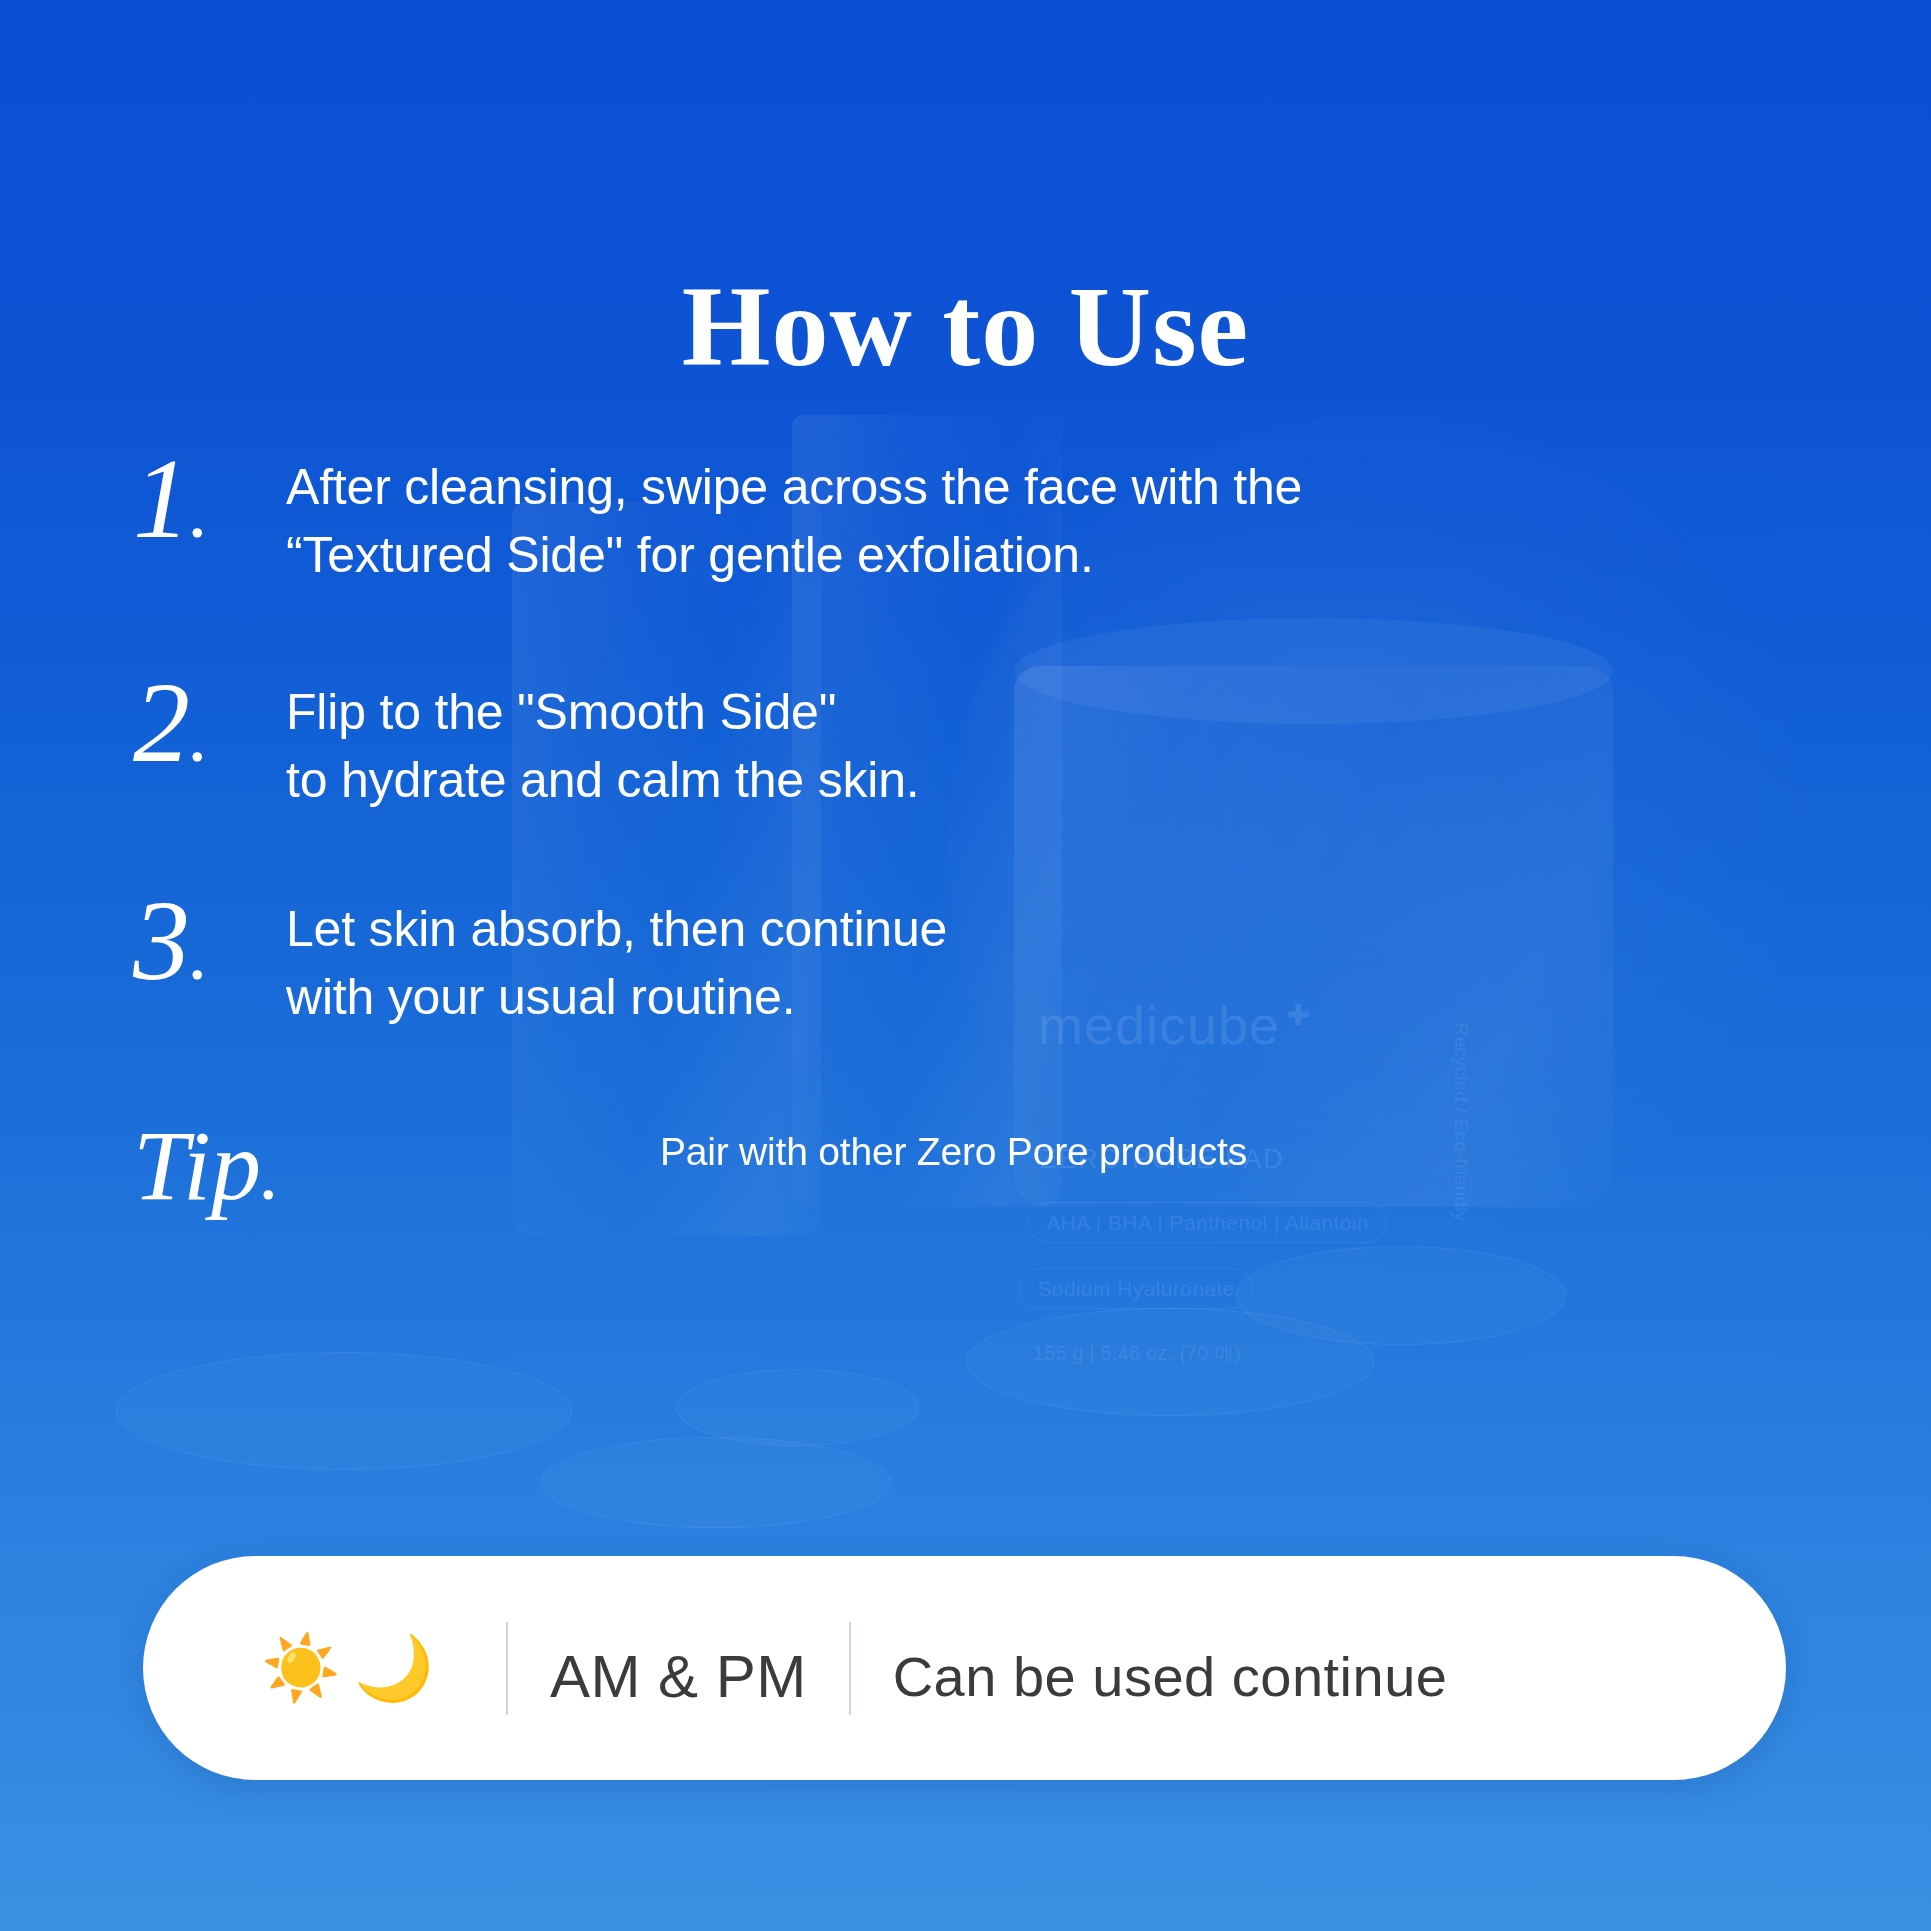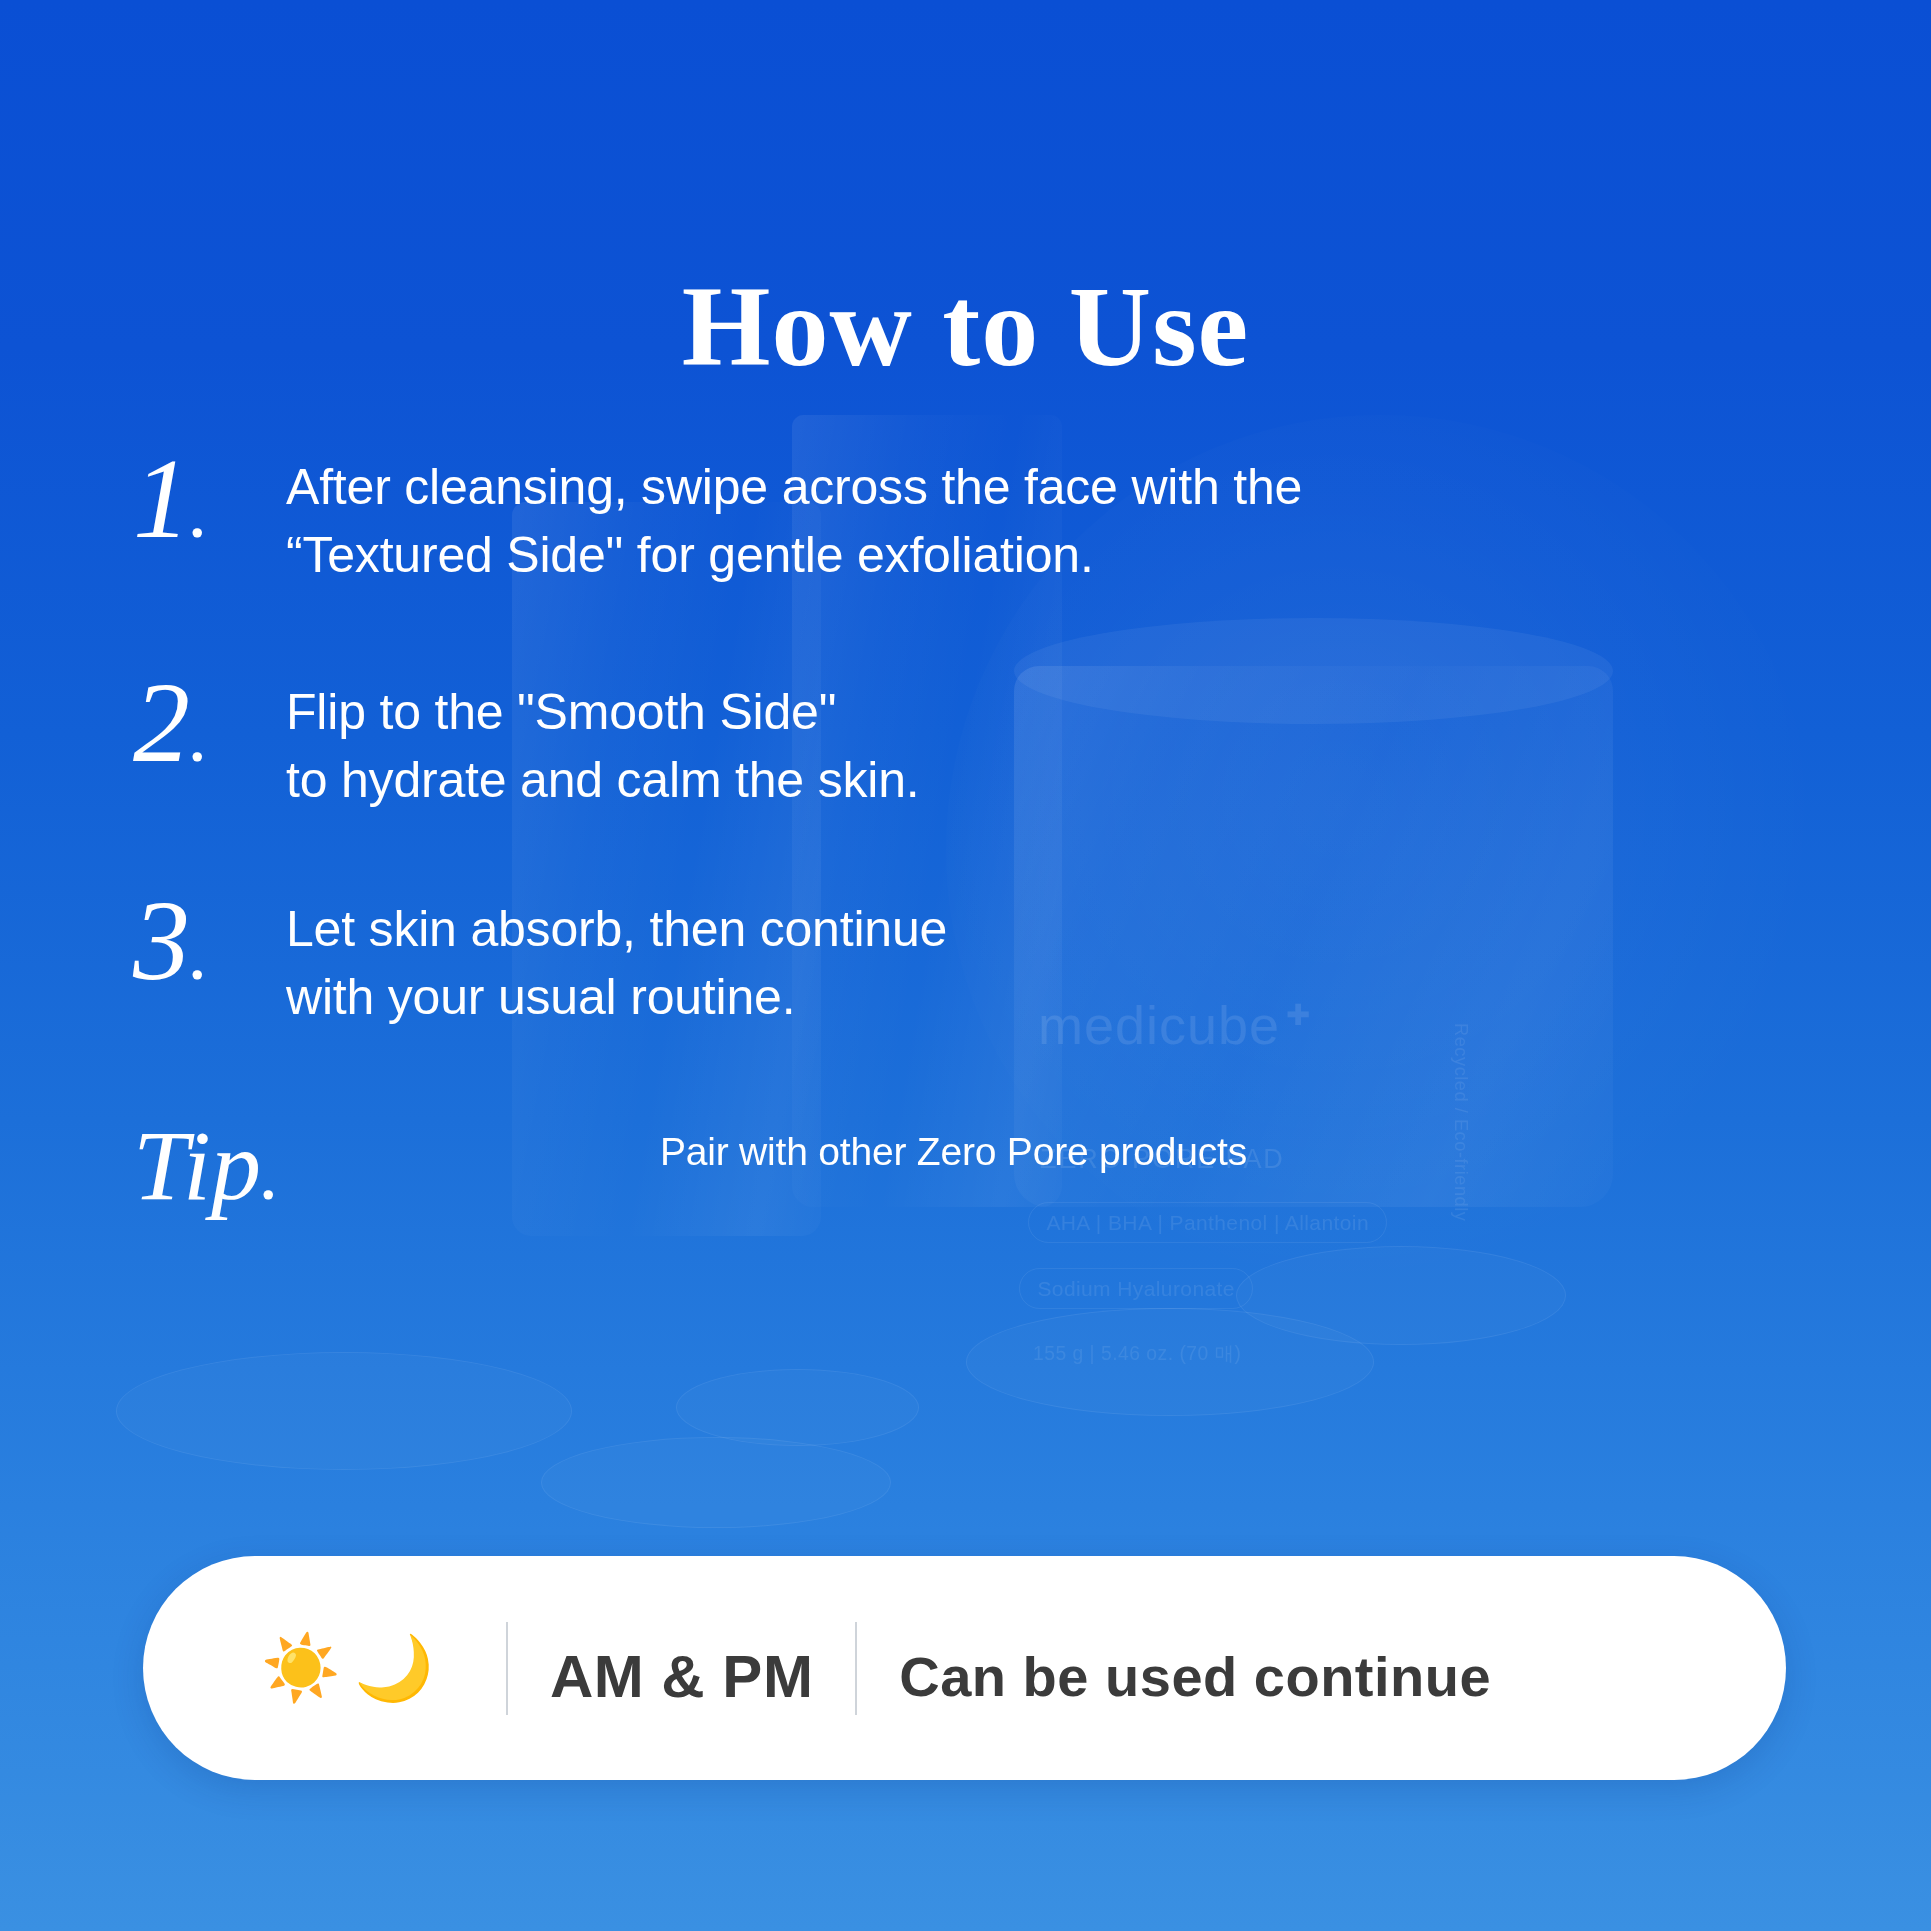--- a/index.html
+++ b/index.html
@@ -255,21 +255,21 @@
     justify-content: center;
   }
   .pill-divider {
     width: 1.9px;
     height: 93px;
     background: #cfd4da;
     margin: 0 42px;
   }
   .pill-label {
     font-family: "Liberation Sans", sans-serif;
-    font-weight: bold;
+    font-weight: normal;
     font-size: 60px;
     color: #3b3b3b;
     letter-spacing: 0.5px;
     white-space: nowrap;
     margin-top: 16px;
   }
   .pill-label.secondary {
     font-size: 56px;
     color: #3b3b3b;
   }

